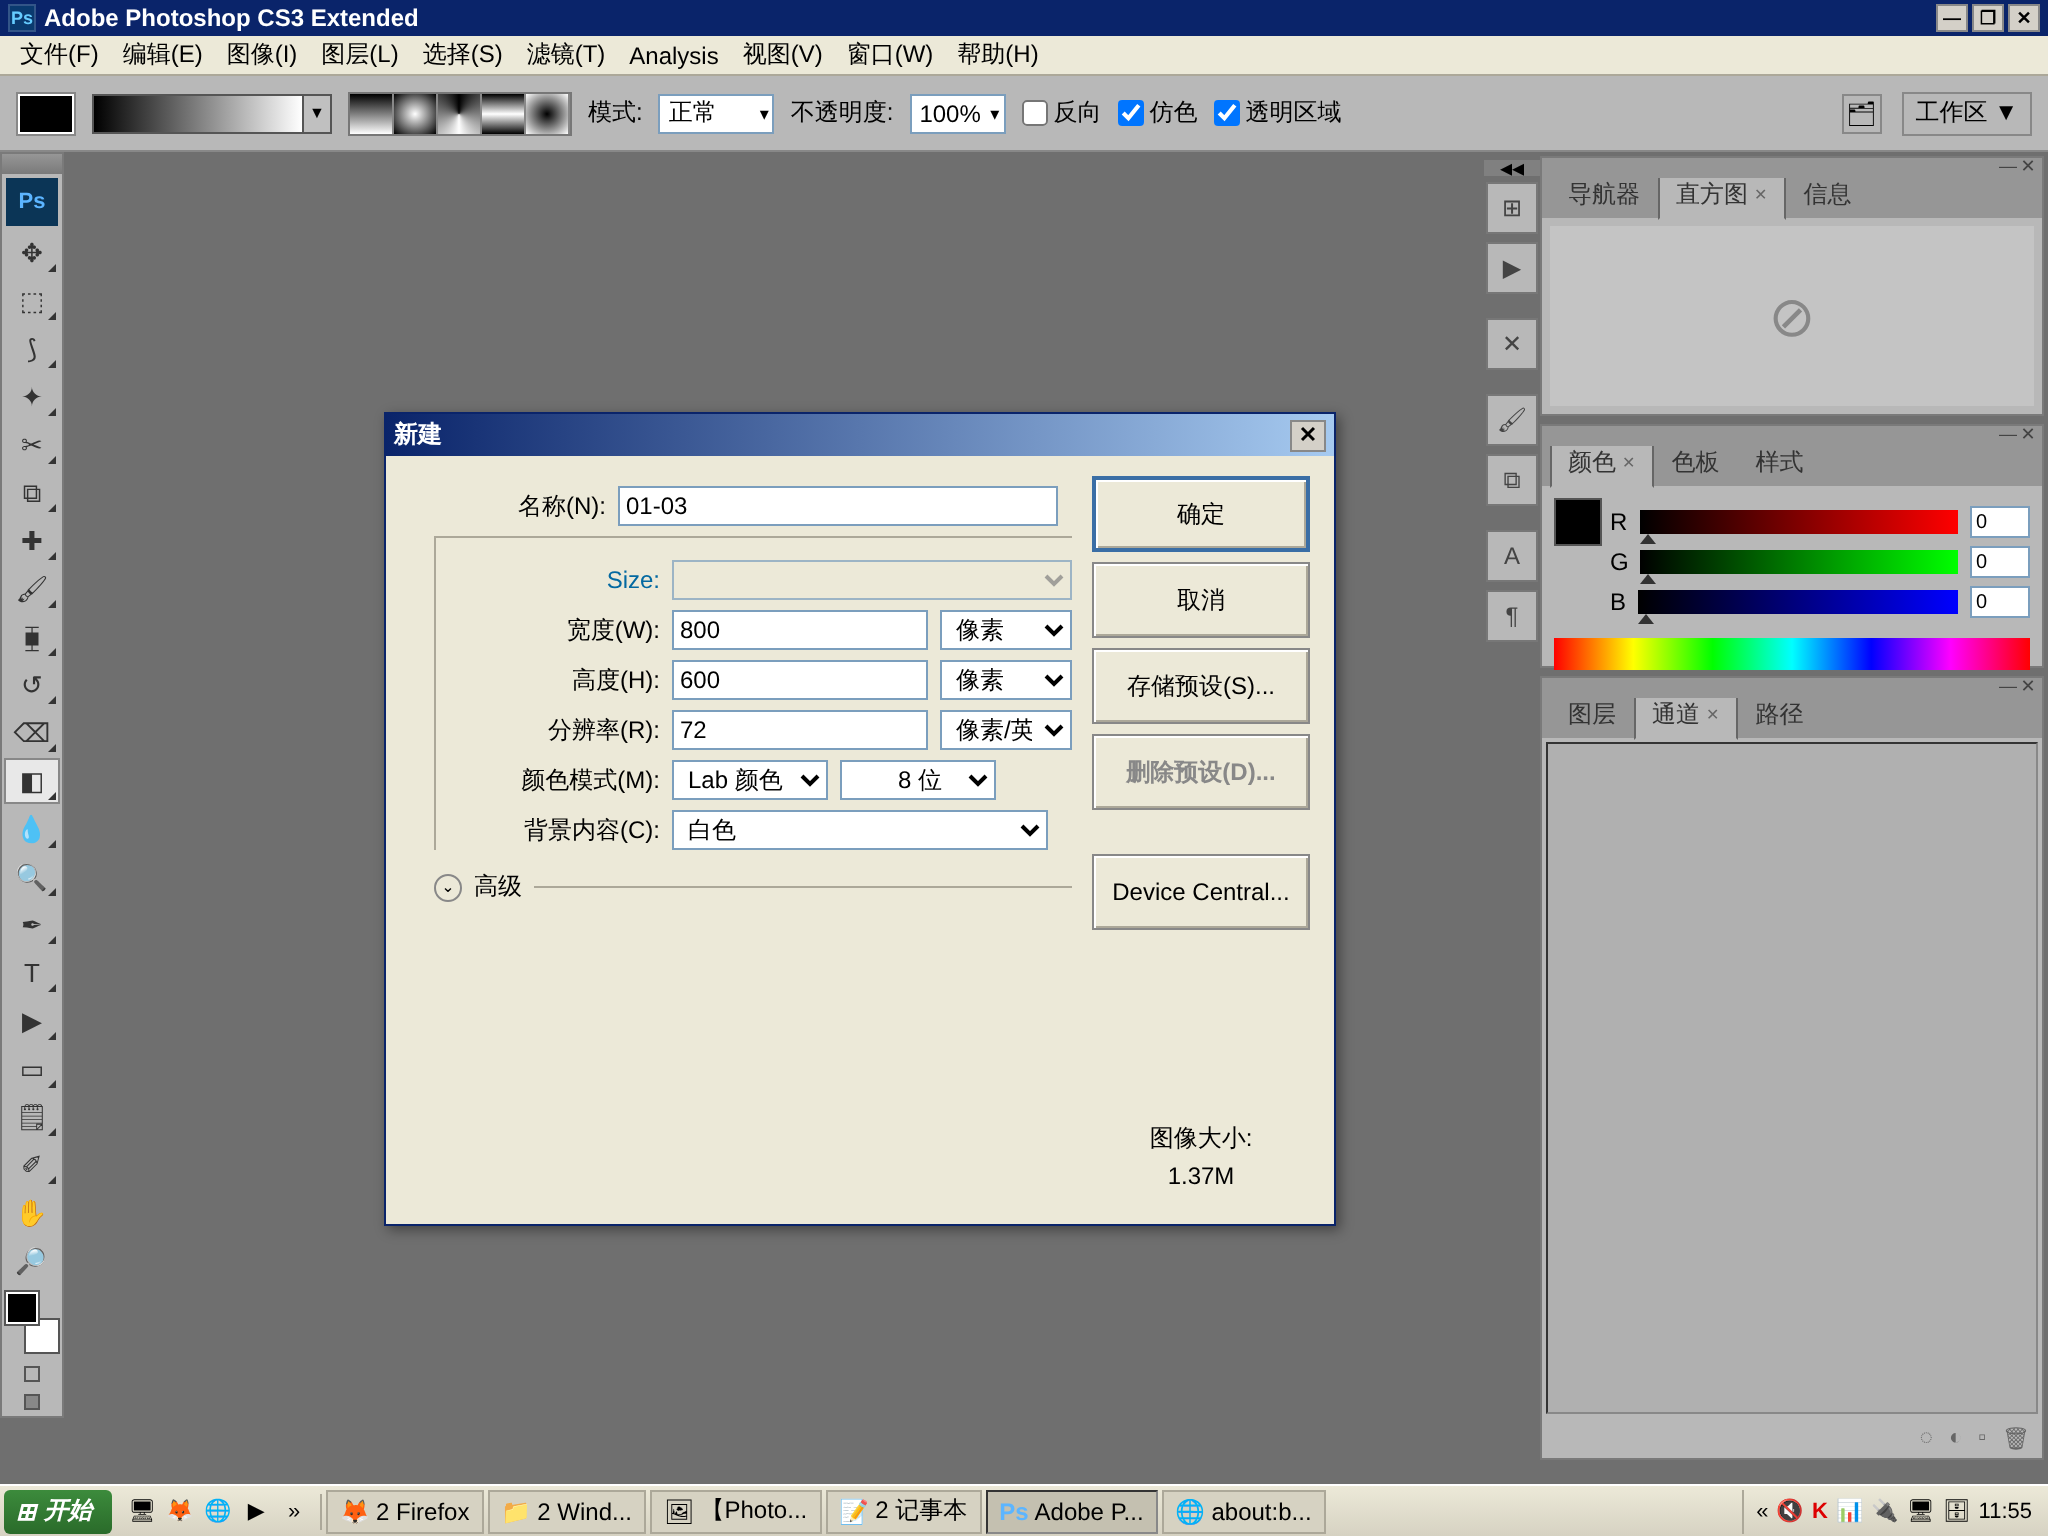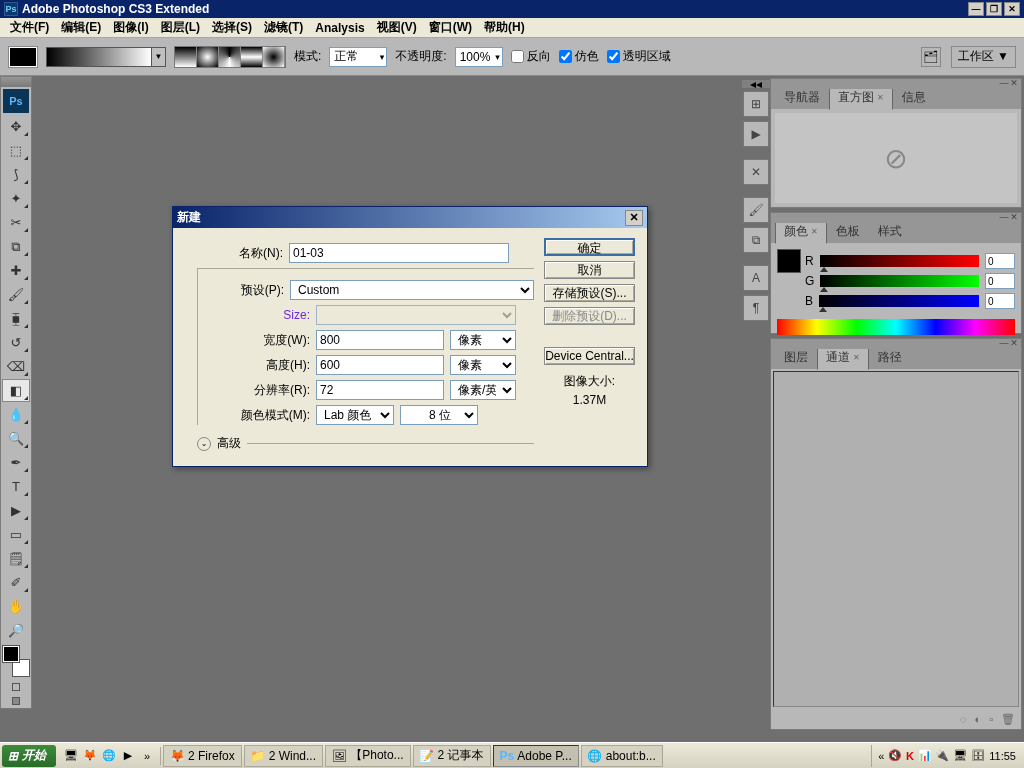--- a/index.html
+++ b/index.html
@@ -6,21 +6,21 @@
 body { width: 1024px; height: 768px; background: #6f6f6f; overflow: hidden; position: relative; }
 
 
 .titlebar { height: 18px; background: linear-gradient(#0A246A, #0A246A); color: #fff; display: flex; align-items: center; padding: 0 4px; font-family: "Courier New", monospace; font-weight: bold; }
 .titlebar .icon { width: 14px; height: 14px; background: #0a3a6f; border: 1px solid #358; margin-right: 4px; display:flex; align-items:center; justify-content:center; color:#6cf; font-size:9px;}
 .title-buttons { margin-left: auto; display: flex; gap: 2px; }
 .title-btn { width: 16px; height: 14px; background: #d4d0c8; border: 1px solid #888; display: flex; align-items: center; justify-content: center; color: #000; font-size: 9px; font-family: Arial; }
 
 
 .menubar { height: 20px; background: #ece9d8; border-bottom: 1px solid #aca899; display: flex; align-items: center; padding: 0 4px; }
-.menubar span { padding: 2px 6px; cursor: default; font-weight: bold; }
+.menubar span { padding: 2px 6px; cursor: default; }
 
 
 .optionsbar { height: 38px; background: #b8b8b8; border-bottom: 1px solid #888; display: flex; align-items: center; padding: 0 8px; gap: 8px; }
 .opt-swatch { width: 30px; height: 22px; background: #000; border: 1px solid #888; box-shadow: inset 0 0 0 1px #fff; }
 .opt-gradient { width: 106px; height: 20px; background: linear-gradient(to right, #000, #fff); border: 1px solid #555; }
 .opt-gradtype { display: flex; border: 1px solid #777; }
 .opt-gradtype div { width: 22px; height: 20px; background: #c0c0c0; border-right: 1px solid #888; }
 .opt-select { height: 20px; background: #fff; border: 1px solid #7b9ebd; padding: 0 14px 0 4px; display:flex; align-items:center; position:relative;}
 .opt-select::after { content:"▾"; position:absolute; right:2px; font-size:9px;}
 .opt-chk { display: flex; align-items: center; gap: 3px; }
@@ -69,43 +69,43 @@
 .color-slider::after{content:"";position:absolute;left:0;bottom:-5px;width:0;height:0;border-left:4px solid transparent;border-right:4px solid transparent;border-bottom:5px solid #333;}
 .color-val{width:30px;height:16px;background:#fff;border:1px solid #7b9ebd;font-size:10px;padding:0 2px;}
 .color-swatch{width:24px;height:24px;background:#000;border:1px solid #555;margin-right:4px;}
 .spectrum{height:16px;margin-top:6px;background:linear-gradient(to right,red,yellow,lime,cyan,blue,magenta,red);}
 
 .layers-body { height: 336px; background:#b0b0b0; border:1px inset #888; margin:2px;}
 .layers-foot{ height:20px; background:#b8b8b8; display:flex;justify-content:flex-end;align-items:center;gap:8px;padding:0 6px;}
 .layers-foot span{font-size:11px;color:#666;}
 
 
-.dialog { position: absolute; left: 172px; top: 206px; width: 476px; background: #ece9d8; border: 1px solid #0A246A; box-shadow: 2px 2px 6px rgba(0,0,0,0.4); }
+.dialog { position: absolute; left: 192px; top: 206px; width: 476px; background: #ece9d8; border: 1px solid #0A246A; box-shadow: 2px 2px 6px rgba(0,0,0,0.4); }
 .dlg-title { height: 21px; background: linear-gradient(to right, #0A246A, #A6CAF0); color: #fff; display: flex; align-items: center; padding: 0 4px; font-weight: bold; font-size:12px;}
 .dlg-close { margin-left: auto; width: 18px; height: 16px; background: #d4d0c8; border: 1px solid #888; color: #000; display:flex;align-items:center;justify-content:center;font-family:Arial;font-size:11px;}
 .dlg-body { padding: 10px 12px 14px; display: flex; gap: 10px; }
 .dlg-form { flex: 1; margin-left: 12px; }
 .dlg-row { display: flex; align-items: center; margin: 5px 0; gap: 6px; }
 .dlg-row label { width: 86px; text-align: right; }
 .dlg-row input[type=text], .dlg-row select { height: 20px; border: 1px solid #7b9ebd; background: #fff; padding: 0 3px; font-size:12px;}
 .dlg-row .name-input{ width: 220px;}
 .dlg-row .preset-sel{ width: 244px;}
 .dlg-row .num-input{ width:128px;}
 .dlg-row .unit-sel{ width:66px;}
 .dlg-row .mode-sel{width:78px;}
 .dlg-row .bit-sel{width:78px;padding-left:24px;}
 .dlg-row .bg-sel{width:188px;}
 .dlg-fieldset{border-top:1px solid #aca899; border-left:1px solid #aca899; padding:6px 0 0 6px; margin-top:4px; position:relative;}
 .dlg-adv{display:flex;align-items:center;gap:6px;margin-top:10px;}
 .dlg-adv .chev{width:14px;height:14px;border:1px solid #888;border-radius:7px;display:flex;align-items:center;justify-content:center;font-size:8px;}
 .dlg-adv .line{flex:1;height:1px;background:#aca899;}
 .dlg-buttons { width: 110px; display:flex; flex-direction:column; gap:5px;}
-.dlg-btn { height: 18px; background: #ece9d8; border: 1px solid #888; box-shadow: inset 1px 1px #fff, inset -1px -1px #aca899; font-size:12px;}
+.dlg-btn { height: 38px; background: #ece9d8; border: 1px solid #888; box-shadow: inset 1px 1px #fff, inset -1px -1px #aca899; font-size:12px;}
 .dlg-btn.def{ border: 2px solid #3a6ea5;}
-.dlg-info { text-align:center; font-size:11px;}
+.dlg-info { text-align:center; margin-top:88px; font-size:11px;}
 .dlg-info div{margin:3px 0;}
 
 
 .taskbar { position: absolute; bottom: 0; left: 0; right: 0; height: 26px; background: linear-gradient(#ece9d8, #d6d2c2); border-top: 1px solid #fff; display: flex; align-items: center; padding: 0 2px; gap: 2px; }
 .start { height: 22px; padding: 0 10px 0 6px; background: linear-gradient(#3c8b3c, #2a6b2a); color: #fff; font-weight: bold; border-radius: 3px; display:flex;align-items:center;gap:4px; font-style:italic;}
 .ql { display:flex; gap:1px; padding:0 4px; border-right:1px solid #aca899;}
 .ql div{width:18px;height:18px;display:flex;align-items:center;justify-content:center;font-size:11px;}
 .task { height: 22px; padding: 0 6px; background: #d6d2c2; border: 1px solid #aca899; display:flex;align-items:center;gap:3px; max-width:92px; overflow:hidden; white-space:nowrap; font-size:11px;}
 .task.active{background:#c4c0b0; border:1px inset #888;}
 .tray { margin-left: auto; display: flex; align-items: center; gap: 4px; padding: 0 6px; border-left:1px solid #aca899; height:22px;}
@@ -328,25 +328,21 @@
     <div class="dlg-close">✕</div>
   </div>
   <div class="dlg-body">
     <div class="dlg-form">
       <div class="dlg-row">
         <label>名称(N):</label>
         <input type="text" class="name-input" value="01-03" style="">
       </div>
       <div class="dlg-fieldset">
       <div class="dlg-row">
-        <label style="width:80px;">预设(P):</label>
-        <select class="preset-sel"><option>Custom</option></select>
-      </div>
-      <div class="dlg-row">
-        <label style="width:106px;color:#6d28d9;">Size:</label>
+        <label style="width:106px;color:#0369a1;">Size:</label>
         <select class="preset-sel" style="width:200px;background:#ece9d8;" disabled=""></select>
       </div>
       <div class="dlg-row">
         <label style="width:106px;">宽度(W):</label>
         <input type="text" class="num-input" value="800" style="">
         <select class="unit-sel"><option>像素</option></select>
       </div>
       <div class="dlg-row">
         <label style="width:106px;">高度(H):</label>
         <input type="text" class="num-input" value="600" style="">
@@ -354,33 +350,37 @@
       </div>
       <div class="dlg-row">
         <label style="width:106px;">分辨率(R):</label>
         <input type="text" class="num-input" value="72" style="">
         <select class="unit-sel"><option>像素/英寸</option></select>
       </div>
       <div class="dlg-row">
         <label style="width:106px;">颜色模式(M):</label>
         <select class="mode-sel"><option>Lab 颜色</option></select>
         <select class="bit-sel"><option>8 位</option></select>
+      </div>
+      <div class="dlg-row">
+        <label style="width:106px;">背景内容(C):</label>
+        <select class="bg-sel"><option>白色</option></select>
       </div>
       </div>
       <div class="dlg-adv">
         <div class="chev">⌄</div>
         <span>高级</span>
         <div class="line"></div>
       </div>
     </div>
     <div class="dlg-buttons">
       <button class="dlg-btn def">确定</button>
       <button class="dlg-btn">取消</button>
       <button class="dlg-btn">存储预设(S)...</button>
-      <button class="dlg-btn" style="color:#888;" disabled="">删除预设(D)...</button>
+      <button class="dlg-btn" style="color:#888;font-weight:bold;" disabled="">删除预设(D)...</button>
       <div style="height:12px;"></div>
       <button class="dlg-btn">Device Central...</button>
       <div class="dlg-info">
         <div>图像大小:</div>
         <div>1.37M</div>
       </div>
     </div>
   </div>
 </div>
 

